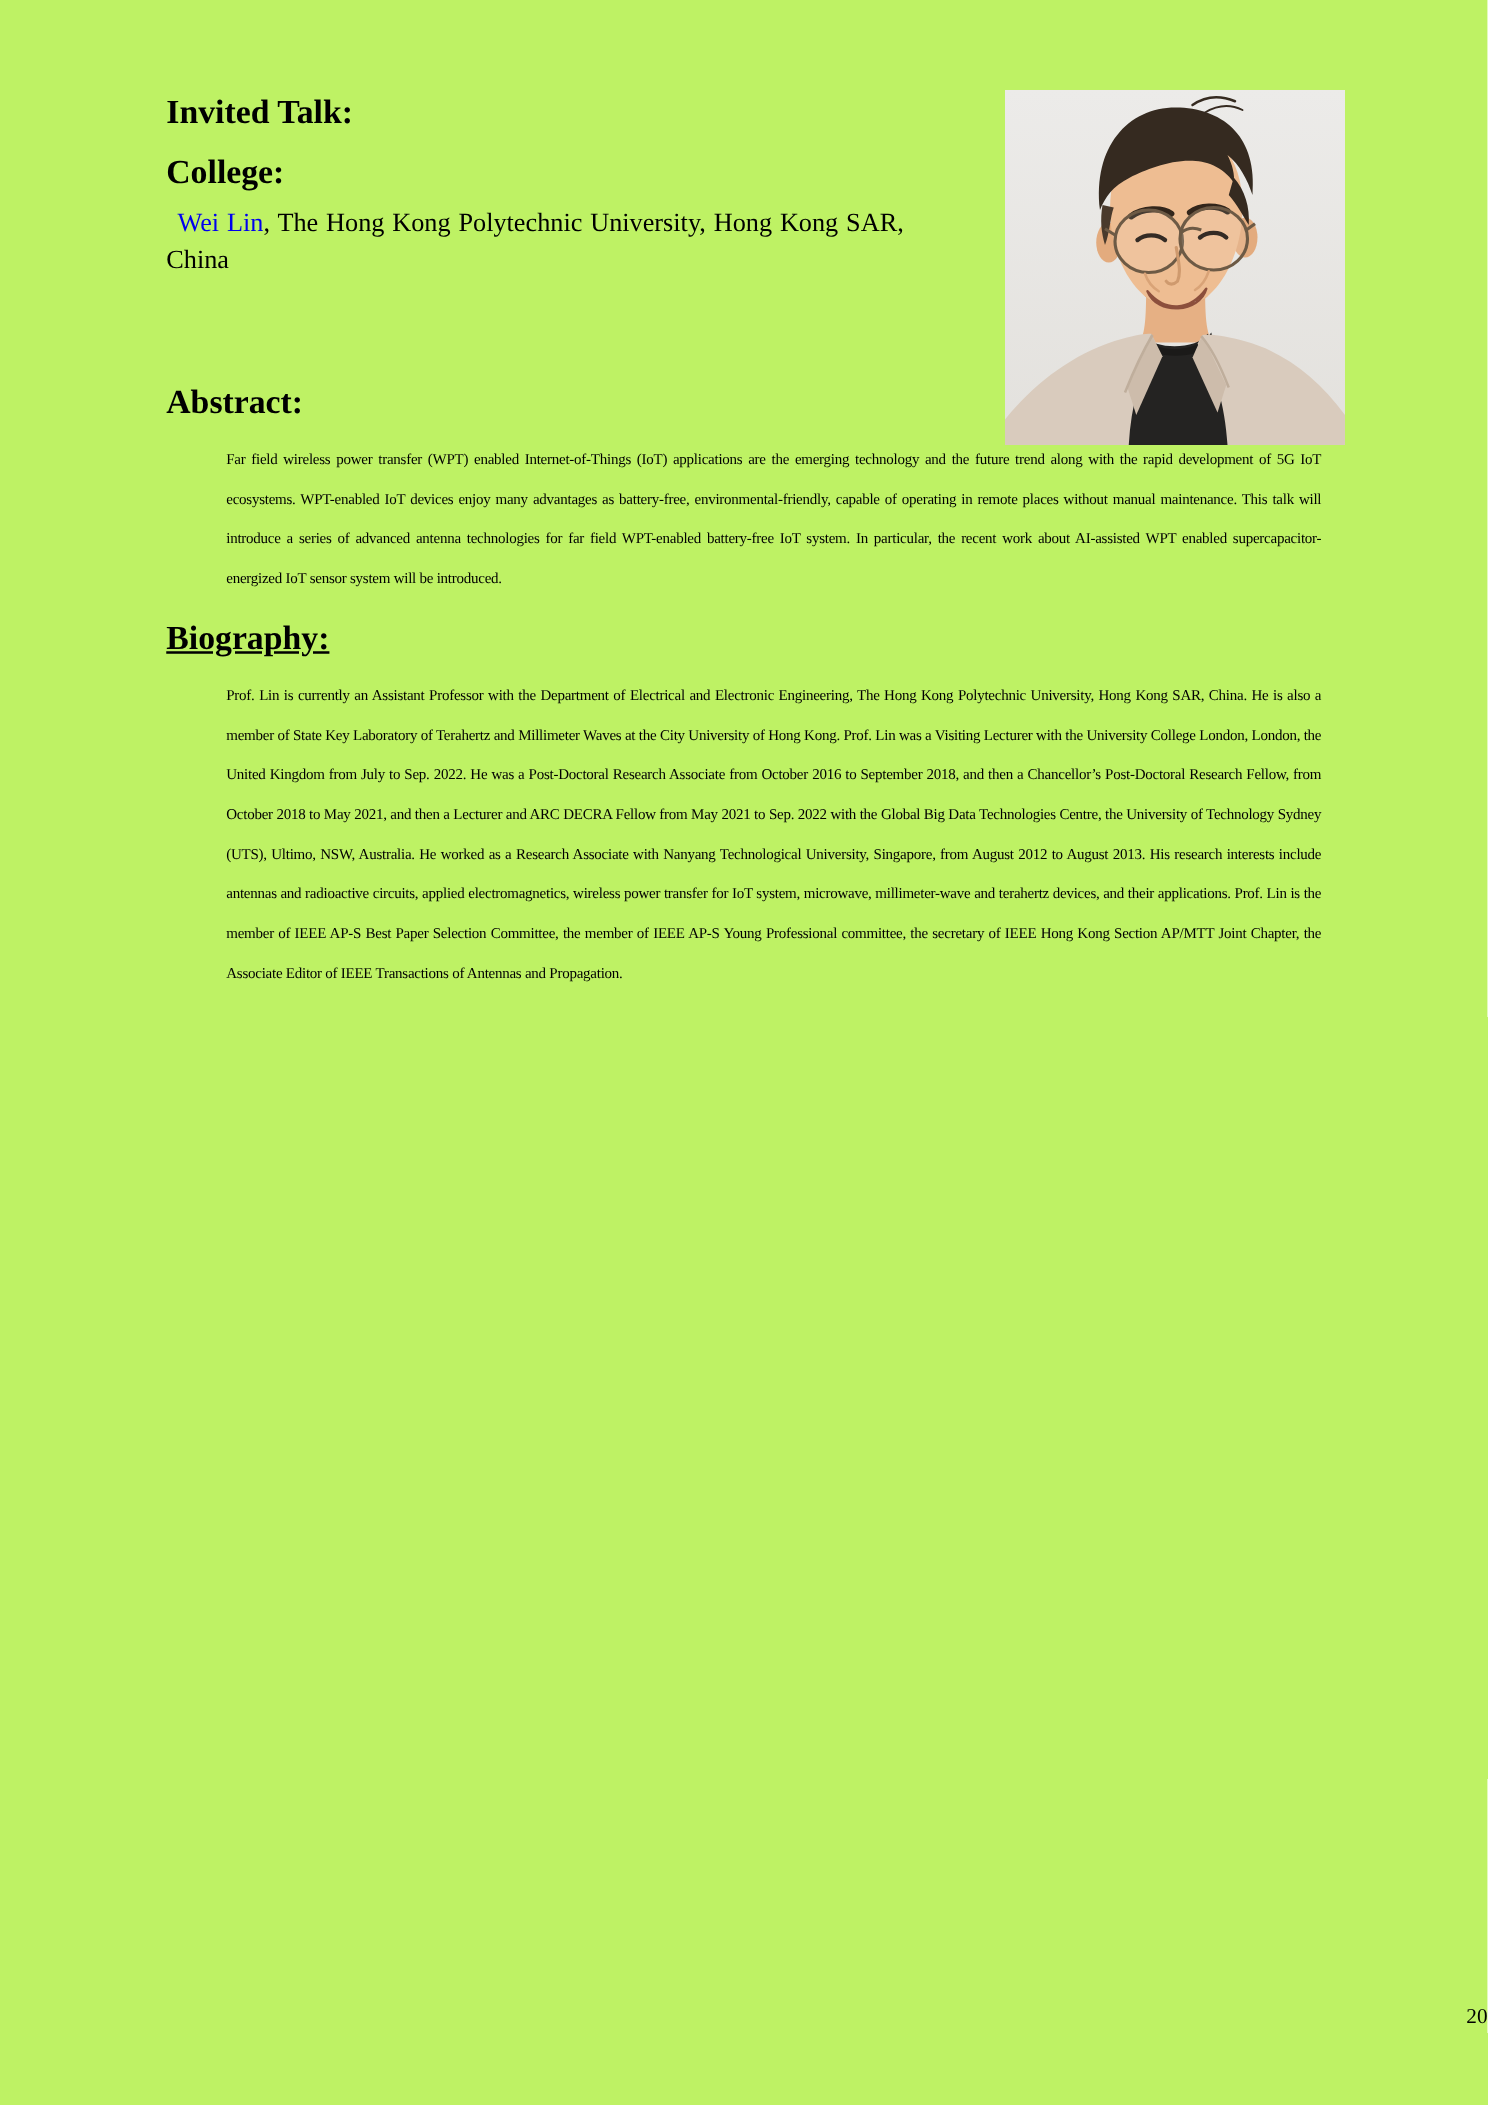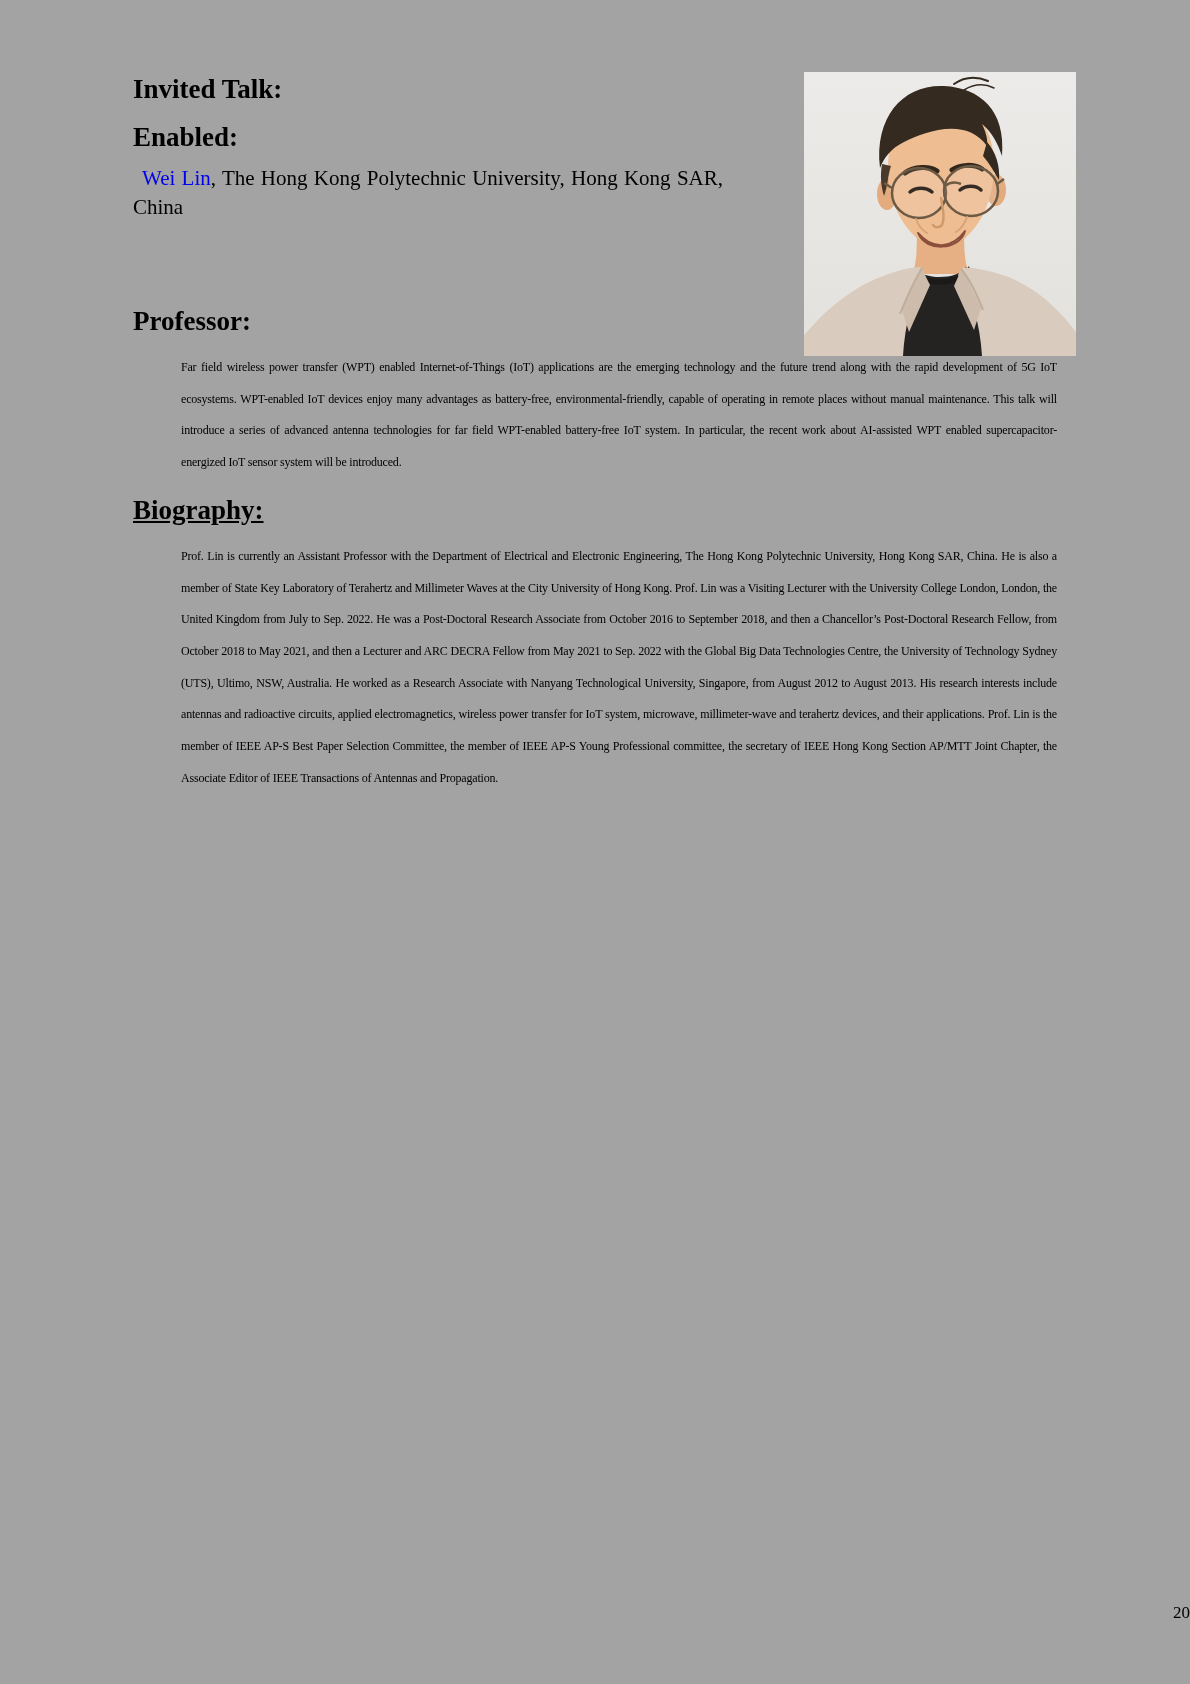--- a/index.html
+++ b/index.html
@@ -1,21 +1,21 @@
 <!DOCTYPE html>
 <html><head>
 <meta charset="utf-8">
 <style>
   * { margin: 0; padding: 0; box-sizing: border-box; }
   html, body { background: #ffffff; }
   .page {
     position: relative;
     width: 1190px;
     height: 1684px;
-    background: #a3a3a3;
+    background: #bef264;
     font-family: "Liberation Serif", "DejaVu Serif", serif;
     color: #000000;
     overflow: hidden;
   }
   .content {
     position: absolute;
     left: 133px;
     top: 72px;
     width: 924px;
   }
@@ -134,25 +134,25 @@
       <path d="M158 196 L150 214 L170 258 L177 236 Z" fill="#cdbcab"></path>
       <path d="M96 242 C104 222 112 206 118 196" stroke="#bfae9c" stroke-width="2" fill="none"></path>
       <path d="M179 238 C172 220 164 205 157 197" stroke="#bfae9c" stroke-width="2" fill="none"></path>
     </svg>
   </div>
 
   <div class="content">
     <h2 class="doc-heading">Invited Talk:</h2>
 
 
-    <h2 class="doc-heading h-speaker">Enabled:</h2>
+    <h2 class="doc-heading h-speaker">College:</h2>
 
     <p class="speaker-line"><a class="speaker-name">Wei Lin</a><span>, The Hong Kong Polytechnic University, Hong Kong SAR, China</span></p>
 
-    <h2 class="doc-heading h-abstract">Professor:</h2>
+    <h2 class="doc-heading h-abstract">Abstract:</h2>
 
     <p class="body-par">Far field wireless power transfer (WPT) enabled Internet-of-Things (IoT) applications are the emerging technology and the future trend along with the rapid development of 5G IoT ecosystems. WPT-enabled IoT devices enjoy many advantages as battery-free, environmental-friendly, capable of operating in remote places without manual maintenance. This talk will introduce a series of advanced antenna technologies for far field WPT-enabled battery-free IoT system. In particular, the recent work about AI-assisted WPT enabled supercapacitor-energized IoT sensor system will be introduced.</p>
 
     <h2 class="doc-heading h-bio">Biography:</h2>
 
     <p class="body-par">Prof. Lin is currently an Assistant Professor with the Department of Electrical and Electronic Engineering, The Hong Kong Polytechnic University, Hong Kong SAR, China. He is also a member of State Key Laboratory of Terahertz and Millimeter Waves at the City University of Hong Kong. Prof. Lin was a Visiting Lecturer with the University College London, London, the United Kingdom from July to Sep. 2022. He was a Post-Doctoral Research Associate from October 2016 to September 2018, and then a Chancellor’s Post-Doctoral Research Fellow, from October 2018 to May 2021, and then a Lecturer and ARC DECRA Fellow from May 2021 to Sep. 2022 with the Global Big Data Technologies Centre, the University of Technology Sydney (UTS), Ultimo, NSW, Australia. He worked as a Research Associate with Nanyang Technological University, Singapore, from August 2012 to August 2013. His research interests include antennas and radioactive circuits, applied electromagnetics, wireless power transfer for IoT system, microwave, millimeter-wave and terahertz devices, and their applications. Prof. Lin is the member of IEEE AP-S Best Paper Selection Committee, the member of IEEE AP-S Young Professional committee, the secretary of IEEE Hong Kong Section AP/MTT Joint Chapter, the Associate Editor of IEEE Transactions of Antennas and Propagation.</p>
   </div>
 
   <div class="page-number">20</div>
 </div>

